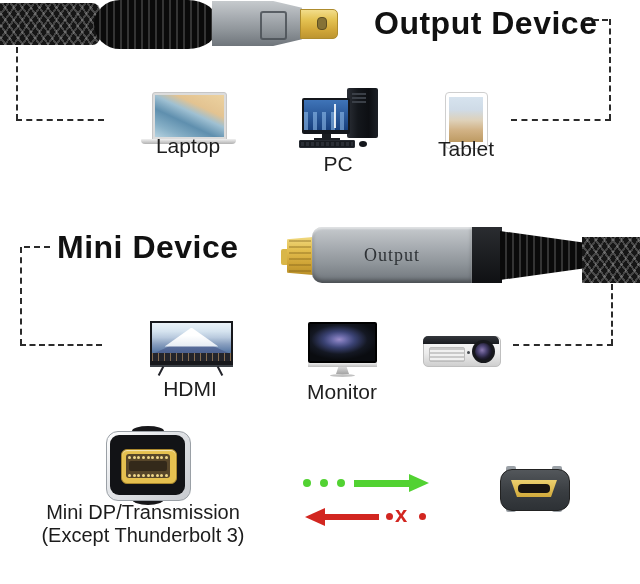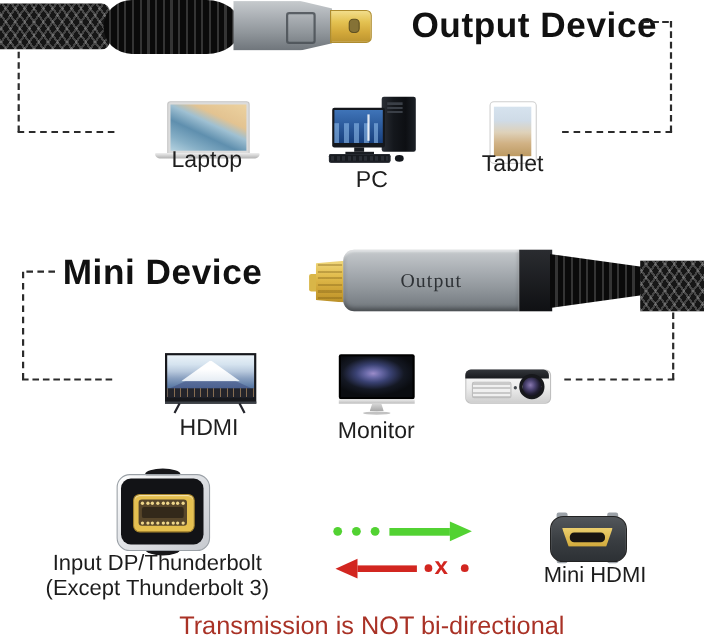--- a/index.html
+++ b/index.html
@@ -271,21 +271,21 @@
         <i></i>
         <i></i>
         <i></i>
         <i></i>
         <i></i>
         <i></i>
         <i></i>
       </div>
   </div>
   <div class="abs conn-label" style="left:36px;top:501px;width:214px;">
-    <div>Input DP/Thunderbolt</div>
+    <div>Mini DP/Transmission</div>
     <div>(Except Thunderbolt 3)</div>
   </div>
 
   <div>
     <div class="abs" style="left:303px;top:479px;width:44px;height:9px;">
       <span class="g-dot" style="left:0;"></span>
         <span class="g-dot" style="left:17px;"></span>
         <span class="g-dot" style="left:34px;"></span>
     </div>
     <div class="abs g-shaft"></div>
@@ -302,17 +302,15 @@
 
   <div>
     <div class="abs hd-tab" style="left:506px;top:466px;"></div>
     <div class="abs hd-tab" style="left:552px;top:466px;"></div>
     <div class="abs hd-tab" style="left:506px;top:503px;"></div>
     <div class="abs hd-tab" style="left:552px;top:503px;"></div>
     <div class="abs hd-body"></div>
     <div class="abs hd-gold"></div>
     <div class="abs hd-slot"></div>
   </div>
-  <div class="abs conn-label" style="left:489px;top:512px;width:104px;">Mini HDMI</div>
-
-  <div class="abs footer-note" style="left:128px;top:555px;">Transmission is NOT bi-directional</div>
+
 
 </div>
 
 </body></html>

